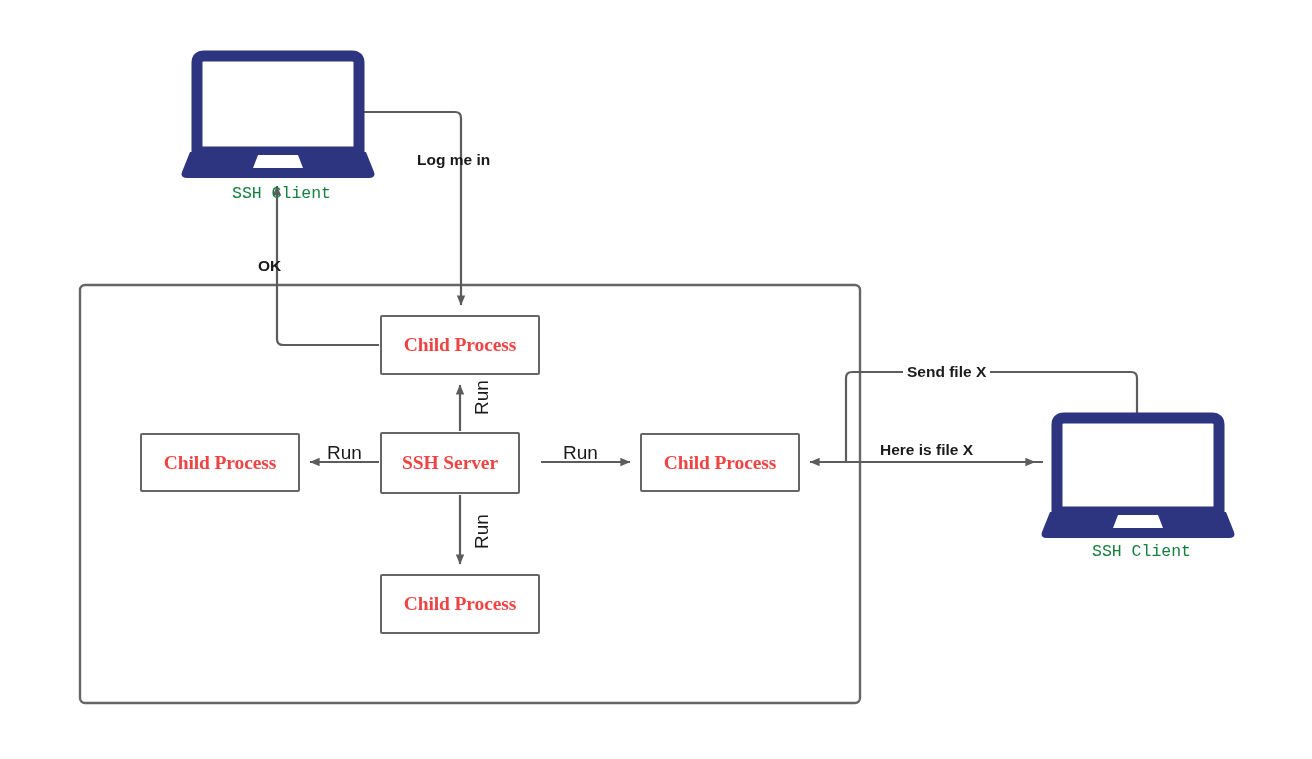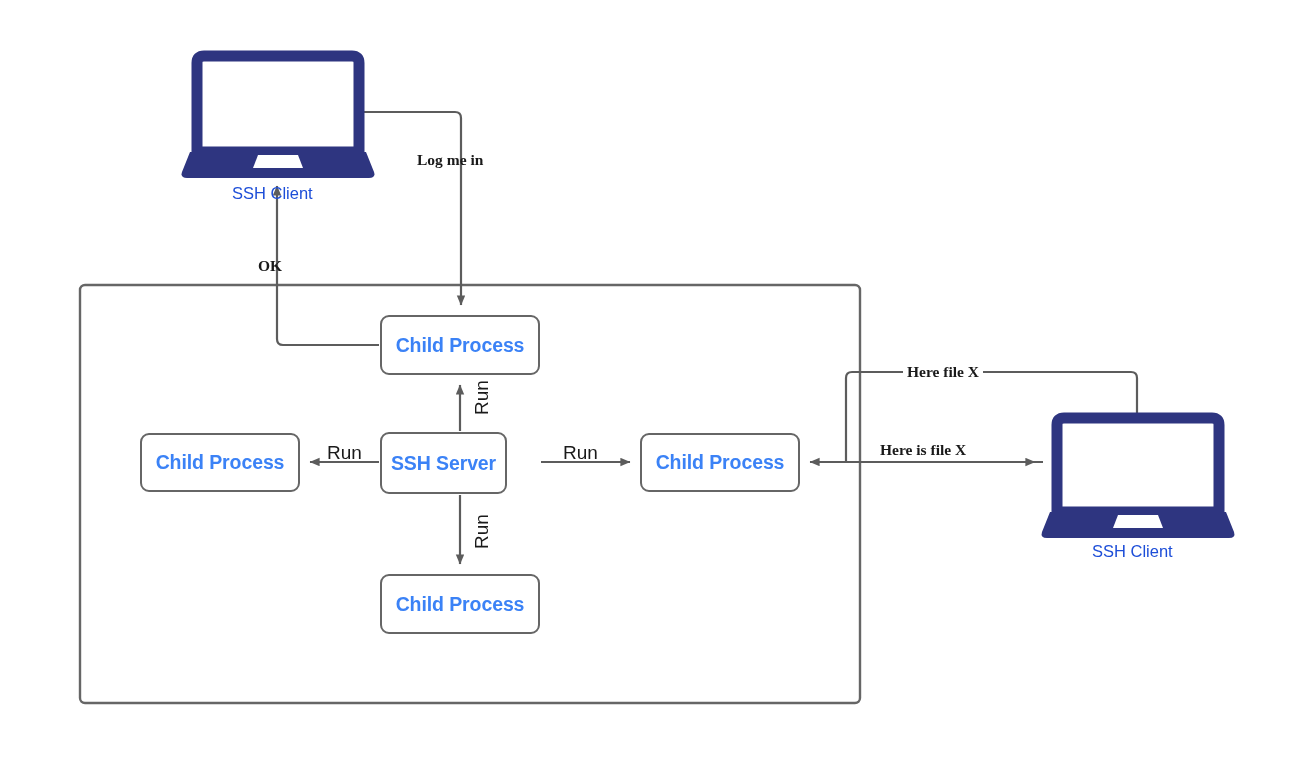--- a/index.html
+++ b/index.html
@@ -22,61 +22,60 @@
     left: 0;
     top: 0;
     width: 1312px;
     height: 759px;
   }
   .node-box {
     position: absolute;
     box-sizing: border-box;
     background: #ffffff;
     border: 2.4px solid #666666;
-    border-radius: 9px;
+    border-radius: 2px;
     display: flex;
     align-items: center;
     justify-content: center;
-    color: #3b82f6;
+    color: #ef4444;
     font-weight: bold;
     font-size: 19.5px;
     letter-spacing: -0.1px;
     white-space: nowrap;
-    font-family: Liberation Sans, sans-serif;
+    font-family: Liberation Serif, serif;
   }
   .edge-label {
     position: absolute;
     color: #1a1a1a;
     white-space: nowrap;
     font-family: "Liberation Sans", sans-serif;
     line-height: 1;
   }
   .edge-label.bold {
     font-weight: bold;
     font-size: 15.5px;
-    font-family: Liberation Serif, serif;
   }
   .edge-label.plain {
     font-weight: normal;
     font-size: 19px;
   }
   .edge-label.vert {
     font-weight: normal;
     font-size: 19px;
     transform: rotate(-90deg);
     transform-origin: left top;
   }
   .device-label {
     position: absolute;
-    color: #1d4ed8;
+    color: #15803d;
     font-size: 16.5px;
     font-weight: normal;
     white-space: nowrap;
     text-align: center;
-    font-family: Liberation Sans, sans-serif;
+    font-family: Liberation Mono, monospace;
   }
 </style>
 </head>
 <body>
 
 <div id="canvas">
 
   <svg class="layer" viewBox="0 0 1312 759">
     <defs>
       <marker id="arrow" markerWidth="11" markerHeight="11" refX="9.6" refY="4.2" orient="auto" markerUnits="userSpaceOnUse">
@@ -117,21 +116,21 @@
   </svg>
 
   <div class="node-box" style="left:380px; top:315px; width:160px; height:60px;">
     <span>Child Process</span>
   </div>
 
   <div class="node-box" style="left:140px; top:433px; width:160px; height:59px;">
     <span>Child Process</span>
   </div>
 
-  <div class="node-box" style="left:380px; top:432px; width:127px; height:62px;">
+  <div class="node-box" style="left:380px; top:432px; width:140px; height:62px;">
     <span>SSH Server</span>
   </div>
 
   <div class="node-box" style="left:640px; top:433px; width:160px; height:59px;">
     <span>Child Process</span>
   </div>
 
   <div class="node-box" style="left:380px; top:574px; width:160px; height:60px;">
     <span>Child Process</span>
   </div>
@@ -141,21 +140,21 @@
   <div class="edge-label bold" style="left:258px; top:258px;">OK</div>
 
   <div class="edge-label vert" style="left:472px; top:415px;">Run</div>
 
   <div class="edge-label plain" style="left:327px; top:443px;">Run</div>
 
   <div class="edge-label plain" style="left:563px; top:443px;">Run</div>
 
   <div class="edge-label vert" style="left:472px; top:549px;">Run</div>
 
-  <div class="edge-label bold" style="left:903px; top:364px; background:#ffffff; padding:0 4px;">Here file X</div>
+  <div class="edge-label bold" style="left:903px; top:364px; background:#ffffff; padding:0 4px;">Send file X</div>
 
   <div class="edge-label bold" style="left:876px; top:442px; background:#ffffff; padding:0 4px;">Here is file X</div>
 
   <div class="device-label" style="left:232px; top:184px;">SSH Client</div>
 
   <div class="device-label" style="left:1092px; top:542px;">SSH Client</div>
 
 </div>
 
 </body></html>

